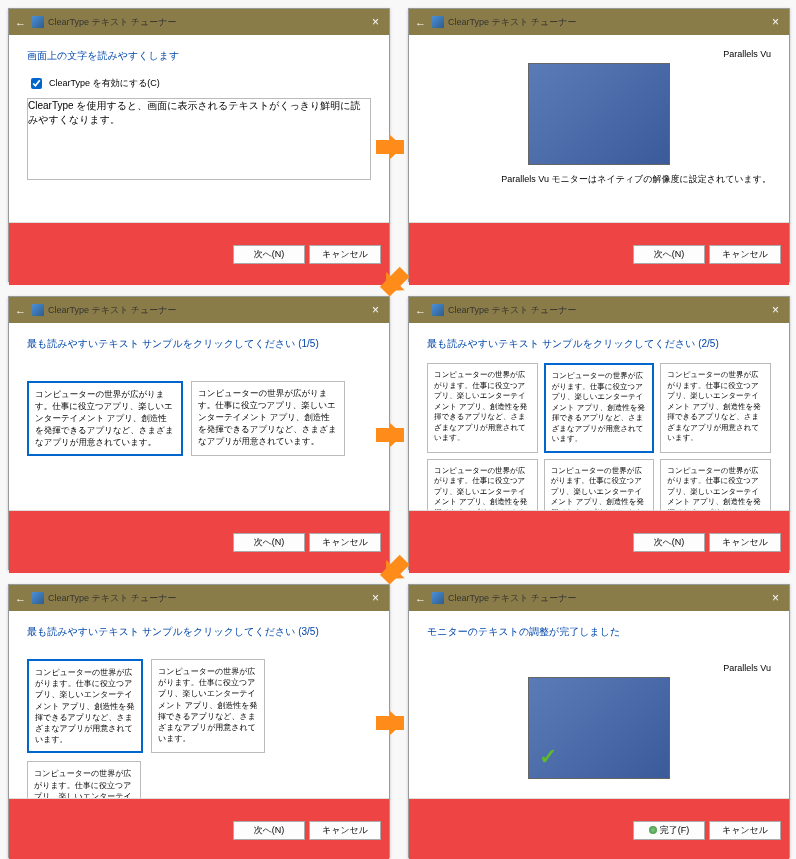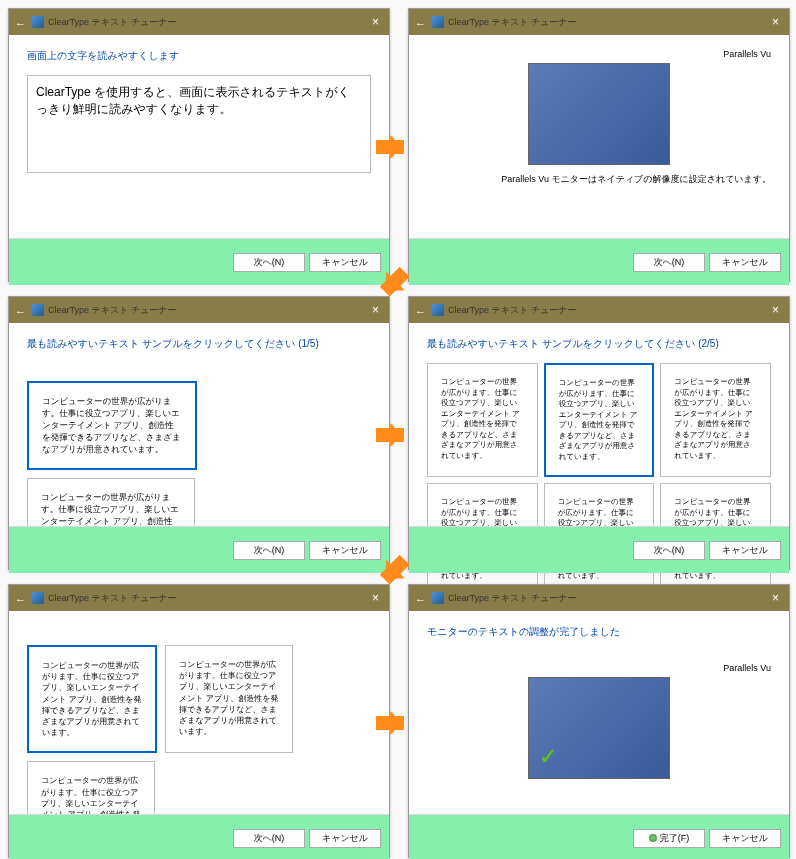--- a/index.html
+++ b/index.html
@@ -5,50 +5,54 @@
 body{margin:0;background:#f8f8f8;font-family:'Meiryo','Yu Gothic',sans-serif;font-size:9px;width:796px;height:859px;position:relative}
 .panel{position:absolute;background:#fff;border:1px solid #999;box-shadow:0 1px 3px rgba(0,0,0,.2)}
 .titlebar{background:#8a7c48;height:26px;display:flex;align-items:center;padding:0 6px;color:#333;font-size:9px}
 .back-arrow{color:#fff;margin-right:6px;font-size:11px}
 .ticon{width:12px;height:12px;background:linear-gradient(135deg,#4a90d9,#2e5c8a);margin-right:4px;border-radius:1px}
 .close-x{margin-left:auto;color:#fff;font-size:12px;cursor:pointer;padding:0 4px}
 .content{padding:14px 18px 10px;height:226px;position:relative}
 .heading{color:#0046aa;font-size:10px;margin-bottom:12px}
 .chk{display:flex;align-items:center;gap:4px;margin-bottom:6px}
 .chk input{width:11px;height:11px;accent-color:#0066cc}
-.infobox{border:1px solid #bbb;padding:8px;font-size:12px;height:80px}
+.infobox{border:1px solid #bbb;font-size:10px;height:80px}
 .monitor{width:140px;height:100px;background:linear-gradient(135deg,#5b7bb8,#3a5a9a);border:1px solid #666;margin:4px auto 8px;position:relative}
 .mon-label{text-align:right;font-size:9px;margin-bottom:2px}
 .mon-status{text-align:right;font-size:9px;margin-top:6px}
 .check-mark{position:absolute;bottom:8px;left:10px;color:#5fb82e;font-size:22px;font-weight:bold}
-.footer{position:absolute;bottom:0;left:0;right:0;height:30px;background:#86efac;border-top:1px solid #ddd;display:flex;justify-content:flex-end;align-items:center;padding:8px 8px;gap:4px}
+.footer{position:absolute;bottom:0;left:0;right:0;height:30px;background:#ef4444;border-top:1px solid #ddd;display:flex;justify-content:flex-end;align-items:center;padding:16px 8px;gap:4px}
 .btn{background:#fdfdfd;border:1px solid #aaa;padding:2px 10px;font-size:9px;cursor:pointer;min-width:50px;text-align:center}
 .btn.finish::before{content:"";display:inline-block;width:8px;height:8px;background:radial-gradient(circle,#7fc97f,#3a8a3a);border-radius:50%;margin-right:3px;vertical-align:middle}
 .samples{display:flex;gap:8px;flex-wrap:wrap}
-.sample{border:1px solid #bbb;padding:13px;font-size:8.5px;line-height:1.4;width:140px}
+.sample{border:1px solid #bbb;padding:6px;font-size:8.5px;line-height:1.4;width:140px}
 .sample.sel{border:2px solid #0066cc}
 .sample.sm{width:100px;font-size:8px}
 .sample.xs{width:92px;font-size:7.5px}
 .sample-grid{display:grid;grid-template-columns:repeat(3,1fr);gap:6px}
 .sample-grid .sample{width:auto}
 .ar{display:inline-block;width:28px;height:14px;background:#ff8c1a;position:relative}
 .ar::after{content:"";position:absolute;right:-12px;top:-6px;border:13px solid transparent;border-left:14px solid #ff8c1a}
 </style>
 </head>
 <body>
 
 <div class="panel" style="left:8px;top:8px;width:380px;height:272px">
   <div class="titlebar">
     <span class="back-arrow">←</span>
     <span class="ticon"></span>
     <span>ClearType テキスト チューナー</span>
     <span class="close-x">×</span>
   </div>
   <div class="content">
     <div class="heading">画面上の文字を読みやすくします</div>
+    <label class="chk">
+      <input type="checkbox" checked="" style="">
+      <span>ClearType を有効にする(C)</span>
+    </label>
     <div class="infobox">ClearType を使用すると、画面に表示されるテキストがくっきり鮮明に読みやすくなります。</div>
     <div class="footer">
       <div class="btn">次へ(N)</div>
       <div class="btn">キャンセル</div>
     </div>
   </div>
 </div>
 
 <div class="panel" style="left:408px;top:8px;width:380px;height:272px">
   <div class="titlebar">
@@ -113,20 +117,21 @@
 </div>
 
 <div class="panel" style="left:8px;top:584px;width:380px;height:272px">
   <div class="titlebar">
     <span class="back-arrow">←</span>
     <span class="ticon"></span>
     <span>ClearType テキスト チューナー</span>
     <span class="close-x">×</span>
   </div>
   <div class="content">
+    <div class="heading">最も読みやすいテキスト サンプルをクリックしてください (3/5)</div>
     <div class="samples" style="margin-top:20px">
       <div class="sample sm sel">コンピューターの世界が広がります。仕事に役立つアプリ、楽しいエンターテイメント アプリ、創造性を発揮できるアプリなど、さまざまなアプリが用意されています。</div>
       <div class="sample sm">コンピューターの世界が広がります。仕事に役立つアプリ、楽しいエンターテイメント アプリ、創造性を発揮できるアプリなど、さまざまなアプリが用意されています。</div>
       <div class="sample sm">コンピューターの世界が広がります。仕事に役立つアプリ、楽しいエンターテイメント アプリ、創造性を発揮できるアプリなど、さまざまなアプリが用意されています。</div>
     </div>
     <div class="footer">
       <div class="btn">次へ(N)</div>
       <div class="btn">キャンセル</div>
     </div>
   </div>

